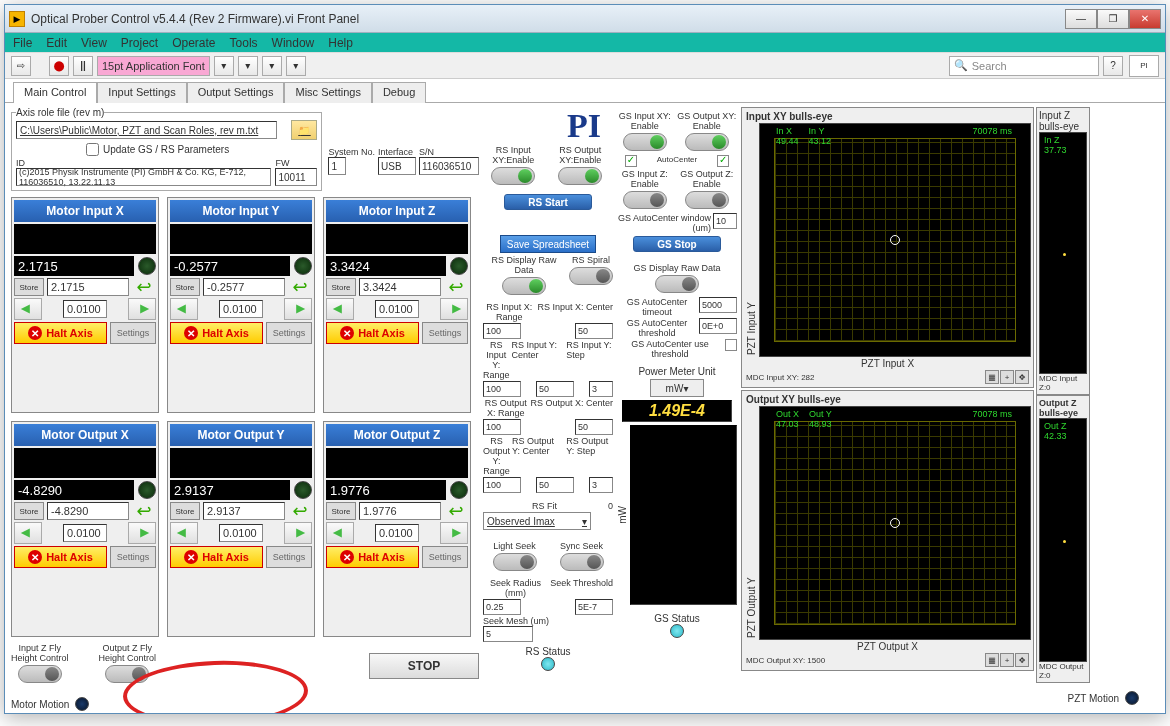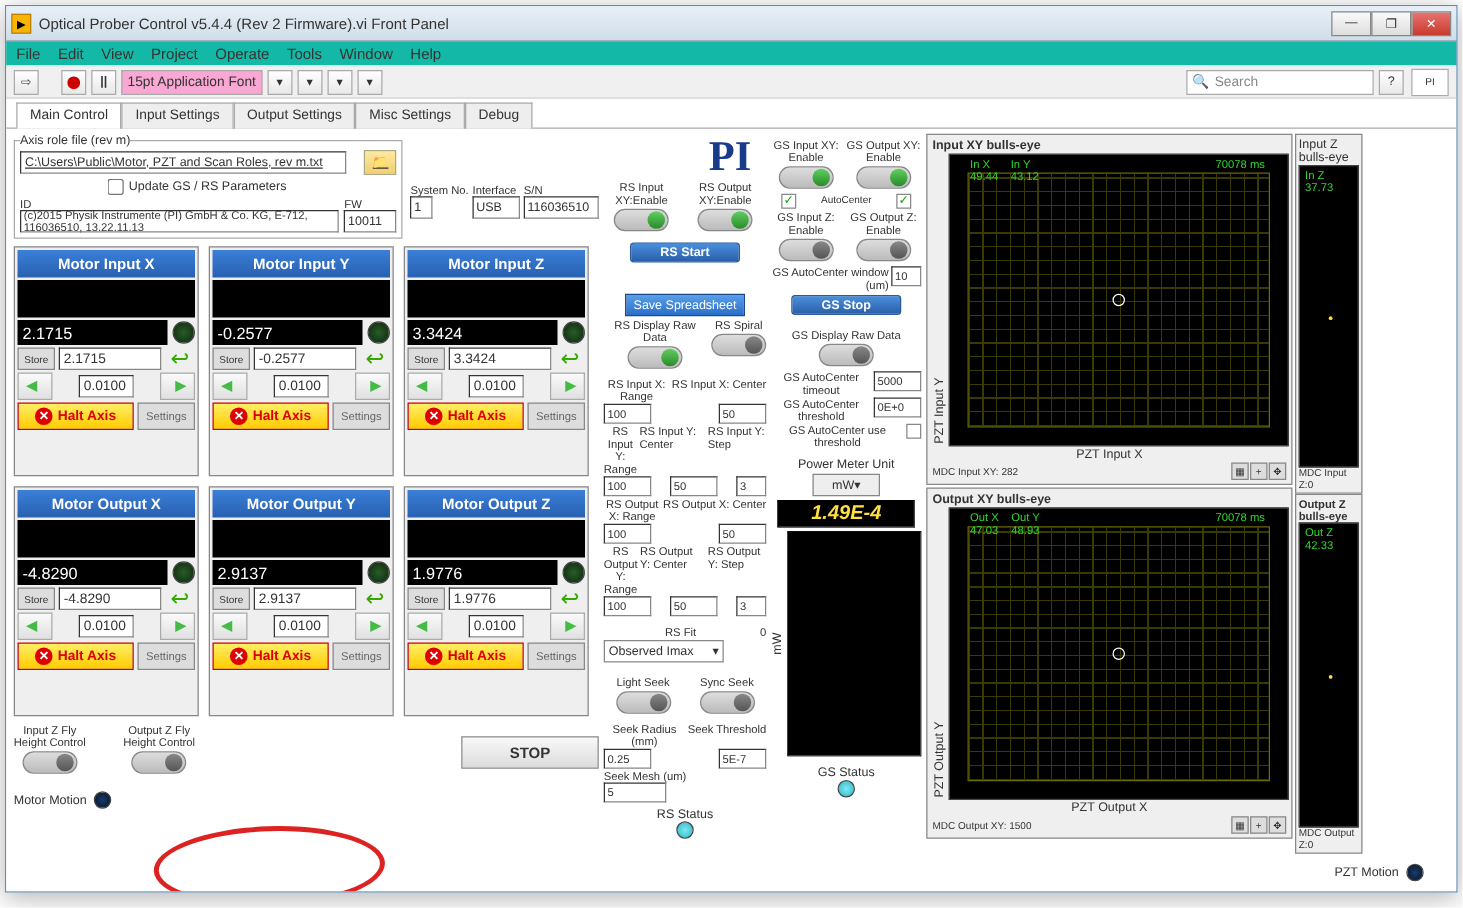--- a/index.html
+++ b/index.html
@@ -36,21 +36,21 @@
 .pathrow { display:flex;gap:14px;align-items:center;text-decoration:underline;}
 .pathbox { flex:1;height:18px;border:1px inset #888;background:#fff;padding:0 3px;font-size:10px;display:flex;align-items:center;}
 .folder { width:26px;height:20px;border:1px solid #aa8;background:linear-gradient(#ffe8a0,#f0d070);display:flex;align-items:center;justify-content:center;}
 .cbx { display:flex;align-items:center;gap:4px;margin-left:70px;margin-top:3px;}
 .idbox { flex:1;height:18px;border:1px inset #888;background:#fff;font-size:9px;padding:0 2px;display:flex;align-items:center;}
 .sm { width:42px;height:18px;border:1px inset #888;background:#fff;font-size:10px;display:flex;align-items:center;padding:0 2px;}
 
 .pi-logo { font-family: Georgia, serif; font-size:34px;font-weight:bold;color:#1a3a8a;text-align:right;padding-right:12px;}
 
 .motorgrid { display:flex;flex-wrap:wrap;gap:8px;margin-top:6px;}
-.motorcard { width:148px;height:184px;border:1px solid #888;background:#efefef;padding:2px;}
+.motorcard { width:148px;height:216px;border:1px solid #888;background:#efefef;padding:2px;}
 .motorhdr { background:linear-gradient(#3a7fd8,#2860b0);color:#fff;font-weight:bold;text-align:center;height:22px;line-height:22px;font-size:12px;}
 .motordisp { background:#000;height:30px;margin:2px 0;}
 .motorval { display:flex;align-items:center;gap:4px;margin:2px 0;}
 .blackbox { flex:1;background:#000;color:#fff;height:20px;padding:0 4px;font-size:13px;display:flex;align-items:center;}
 .led { width:18px;height:18px;border-radius:50%;background:radial-gradient(#2a5a2a,#0a2a0a);border:1px solid #444;}
 .storerow { display:flex;gap:3px;align-items:center;margin:2px 0;}
 .store { width:30px;height:18px;border:1px solid #888;background:#ddd;font-size:8px;display:flex;align-items:center;justify-content:center;}
 .numfield { flex:1;height:18px;border:1px inset #888;background:#fff;padding:0 3px;font-size:11px;display:flex;align-items:center;}
 .goicon { width:24px;height:18px;color:#3a0;font-size:18px;display:flex;align-items:center;justify-content:center;}
 .arrrow { display:flex;gap:21px;align-items:center;margin:2px 0;}
@@ -74,21 +74,21 @@
 
 .stopbtn { width:110px;height:26px;border:1px solid #888;background:linear-gradient(#f8f8f8,#dcdcdc);font-weight:bold;font-size:12px;display:flex;align-items:center;justify-content:center;margin:10px auto;}
 
 .switchbox { text-align:center;font-size:9px;margin-bottom:4px;}
 .switchbox .switch{margin:2px auto;}
 .bigbtn { width:88px;height:16px;border:1px solid #2a5a9a;background:linear-gradient(#4a8fdc,#2a5fa8);color:#fff;font-weight:bold;font-size:10px;display:flex;align-items:center;justify-content:center;border-radius:3px;margin:3px auto;}
 .bluebtn { width:96px;height:18px;background:linear-gradient(#5a9fe8,#2a6fc8);color:#fff;font-size:10px;display:flex;align-items:center;justify-content:center;border:1px solid #1a4a8a;margin:2px auto;}
 .lblval { display:flex;justify-content:space-between;font-size:9px;margin:1px 0;gap:2px;}
 .lblval span:first-child{text-align:center;flex:1;}
 .tinyfield { width:38px;height:16px;border:1px inset #888;background:#fff;font-size:9px;padding:0 2px;display:flex;align-items:center;text-align:right;}
-.dropdown { width:96px;height:18px;border:1px solid #888;background:#fff;font-size:10px;padding:0 3px;display:flex;align-items:center;justify-content:space-between;margin:1px 0;}
+.dropdown { width:108px;height:18px;border:1px solid #888;background:#fff;font-size:10px;padding:0 3px;display:flex;align-items:center;justify-content:space-between;margin:1px 0;text-decoration:underline;}
 
 .powerdisp { width:110px;height:22px;background:#000;color:#ffde40;font-size:16px;font-weight:bold;font-style:italic;display:flex;align-items:center;justify-content:center;border:1px inset #444;margin:3px auto;}
 .powerbar { width:110px;height:180px;background:#000;border:1px inset #444;margin:0 auto;}
 .unitdd { width:54px;height:18px;border:1px solid #888;background:#eee;font-size:10px;display:flex;align-items:center;justify-content:center;margin:2px auto;}
 
 .eyebox { border:1px solid #888;background:#efefef;padding:2px;margin-bottom:2px;position:relative;}
 .eyehdr { font-size:10px;font-weight:bold;padding:1px 2px;display:flex;justify-content:space-between;}
 .eyechart { width:272px;height:234px;background:#000;position:relative;border:1px solid #444;}
 .eyechart .grid { position:absolute;inset:14px;background:
   repeating-linear-gradient(0deg,#3a3a00 0,#3a3a00 1px,transparent 1px,transparent 11px),

